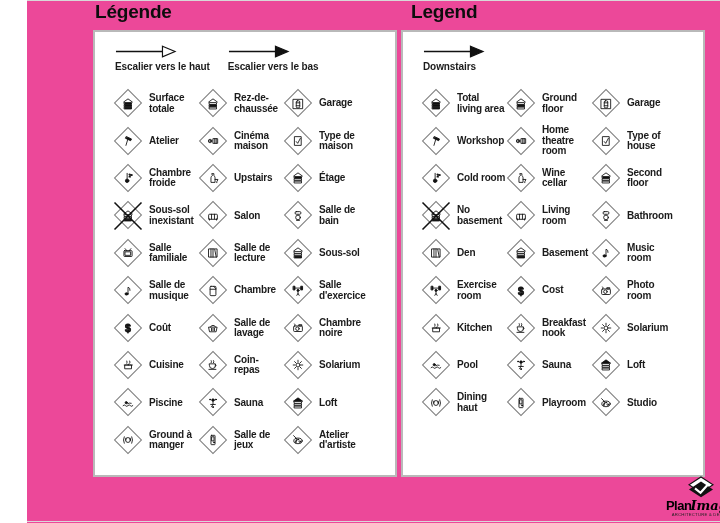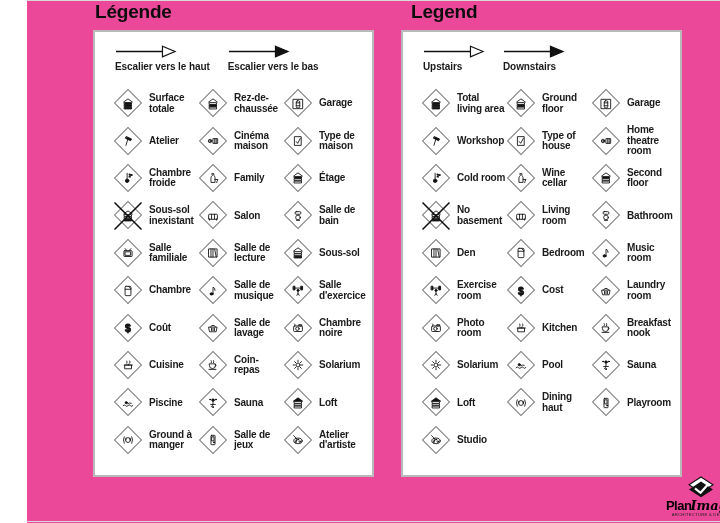--- a/index.html
+++ b/index.html
@@ -7,21 +7,21 @@
         font-family:"Liberation Sans",sans-serif;overflow:hidden;margin-left:27px;}
   .edge{position:absolute;left:0;right:0;height:1px;background:#d8d8d8;}
   .edge.top{top:0;}
   .edge.bottom{bottom:1px;}
 
   .title{position:absolute;top:1px;margin:0;font-size:19px;font-weight:bold;
          color:#0d0d0d;letter-spacing:-0.2px;}
   .title.fr{left:68px;}
   .title.en{left:384px;}
 
-  .panel{position:absolute;top:30px;width:281px;height:447px;background:#fff;
+  .panel{position:absolute;top:30px;width:304px;height:447px;background:#fff;
          border:2px solid #b9b9b9;box-sizing:border-box;}
   .panel.fr{left:66px;}
   .panel.en{left:374px;}
 
   .arrows{position:absolute;top:13px;left:20px;display:flex;gap:18px;}
   .arrow-block{display:flex;flex-direction:column;gap:3px;}
   .arrow-svg{width:62px;height:13px;display:block;}
   .arrow-label{font-size:10px;font-weight:bold;color:#1b1b1b;white-space:nowrap;
                letter-spacing:-0.1px;}
 
@@ -158,21 +158,21 @@
           <span class="label">Chambre froide</span>
         </div>
         <div class="cell">
           <span class="dia">
             <span class="sq"></span>
             <svg class="glyph" viewBox="0 0 24 24">
               <path d="M10.5,4.5 h3 v3.5 q2,1 2,3.5 v8 h-7 v-8 q0,-2.5 2,-3.5 Z" fill="none" stroke-width="1.2"></path>
               <path d="M15.5,14.5 h5 l-2,4 v1.5" fill="none" stroke-width="1.2"></path>
             </svg>
           </span>
-          <span class="label">Family</span>
+          <span class="label">Upstairs</span>
         </div>
         <div class="cell">
           <span class="dia">
             <span class="sq"></span>
             <svg class="glyph" viewBox="0 0 24 24">
               <path d="M4.5,8.6 L12,3.2 L19.5,8.6" fill="none" stroke-width="1.2"></path>
               <rect x="6" y="9.6" width="12" height="3.1" fill="#111111" stroke="none"></rect>
               <rect x="6" y="13.5" width="12" height="3.1" fill="#ffffff" stroke-width="1.1"></rect>
               <rect x="6" y="17.4" width="12" height="3.1" fill="#ffffff" stroke-width="1.1"></rect>
             </svg>
@@ -252,36 +252,36 @@
               <rect x="6" y="13.5" width="12" height="3.1" fill="#ffffff" stroke-width="1.1"></rect>
               <rect x="6" y="17.4" width="12" height="3.1" fill="#111111" stroke="none"></rect>
             </svg>
           </span>
           <span class="label">Sous-sol</span>
         </div>
         <div class="cell">
           <span class="dia">
             <span class="sq"></span>
             <svg class="glyph" viewBox="0 0 24 24">
+              <ellipse cx="9.5" cy="17" rx="2.6" ry="2" fill="#111111" stroke="none"></ellipse>
+              <path d="M12,17 V5.5 q4,1 3.5,5.5" fill="none" stroke-width="1.4"></path>
+            </svg>
+          </span>
+          <span class="label">Salle de musique</span>
+        </div>
+        <div class="cell">
+          <span class="dia">
+            <span class="sq"></span>
+            <svg class="glyph" viewBox="0 0 24 24">
               <rect x="7" y="4" width="10" height="16" rx="1.5" fill="none" stroke-width="1.3"></rect>
               <line x1="7" y1="9" x2="17" y2="9" fill="none" stroke-width="1.1"></line>
               <path d="M13,4 L17,8" fill="none" stroke-width="1.1"></path>
             </svg>
           </span>
           <span class="label">Chambre</span>
-        </div>
-        <div class="cell">
-          <span class="dia">
-            <span class="sq"></span>
-            <svg class="glyph" viewBox="0 0 24 24">
-              <ellipse cx="9.5" cy="17" rx="2.6" ry="2" fill="#111111" stroke="none"></ellipse>
-              <path d="M12,17 V5.5 q4,1 3.5,5.5" fill="none" stroke-width="1.4"></path>
-            </svg>
-          </span>
-          <span class="label">Salle de musique</span>
         </div>
         <div class="cell">
           <span class="dia">
             <span class="sq"></span>
             <svg class="glyph" viewBox="0 0 24 24">
               <line x1="4" y1="7" x2="20" y2="7" fill="none" stroke-width="1.5"></line>
               <rect x="4.2" y="3.8" width="2.6" height="6.4" fill="#111111" stroke="none"></rect>
               <rect x="17.2" y="3.8" width="2.6" height="6.4" fill="#111111" stroke="none"></rect>
               <circle cx="12" cy="11" r="1.8" fill="#111111" stroke="none"></circle>
               <line x1="12" y1="13" x2="12" y2="16.2" fill="none" stroke-width="1.4"></line>
@@ -443,27 +443,20 @@
           </span>
           <span class="label">Atelier d'artiste</span>
         </div>
       </div>
     </section>
   <section class="panel en" id="panel-en">
       <div class="arrows">
         <div class="arrow-block">
           <svg class="arrow-svg" viewBox="0 0 64 13">
             <line x1="1" y1="6.5" x2="49" y2="6.5" stroke="#111" stroke-width="1.5"></line>
-            <polygon points="49,1 62,6.5 49,12" fill="#ffffff" stroke="#111" stroke-width="1.2"></polygon>
-          </svg>
-          <div class="arrow-label">Upstairs</div>
-        </div>
-        <div class="arrow-block">
-          <svg class="arrow-svg" viewBox="0 0 64 13">
-            <line x1="1" y1="6.5" x2="49" y2="6.5" stroke="#111" stroke-width="1.5"></line>
             <polygon points="49,1 62,6.5 49,12" fill="#111111" stroke="#111" stroke-width="1.2"></polygon>
           </svg>
           <div class="arrow-label">Downstairs</div>
         </div>
       </div>
       <div class="grid">
         <div class="cell">
           <span class="dia">
             <span class="sq"></span>
             <svg class="glyph" viewBox="0 0 24 24">
@@ -501,48 +494,48 @@
         </div>
         <div class="cell">
           <span class="dia">
             <span class="sq"></span>
             <svg class="glyph" viewBox="0 0 24 24">
               <path d="M9.5,4.5 L18,8.5 L16.5,11.5 L8,7.5 Z" fill="#111111" stroke="none"></path>
               <line x1="11.5" y1="9.5" x2="8.5" y2="19.5" fill="none" stroke-width="1.7"></line>
             </svg>
           </span>
           <span class="label">Workshop</span>
-        </div>
-        <div class="cell">
-          <span class="dia">
-            <span class="sq"></span>
-            <svg class="glyph" viewBox="0 0 24 24">
-              <rect x="6.5" y="4.5" width="11" height="15" fill="none" stroke-width="1.3"></rect>
-              <path d="M9,13 L11.5,16 L16,7.5" fill="none" stroke-width="1.9"></path>
-            </svg>
-          </span>
-          <span class="label">Type of house</span>
         </div>
         <div class="cell">
           <span class="dia">
             <span class="sq"></span>
             <svg class="glyph" viewBox="0 0 24 24">
               <circle cx="7" cy="12" r="3" fill="none" stroke-width="1.3"></circle>
               <circle cx="7" cy="12" r="0.8" fill="#111111" stroke="none"></circle>
               <rect x="12.5" y="8" width="7.5" height="8" fill="none" stroke-width="1.3"></rect>
               <line x1="15" y1="8" x2="15" y2="16" fill="none" stroke-width="1.1"></line>
               <line x1="17.5" y1="8" x2="17.5" y2="16" fill="none" stroke-width="1.1"></line>
             </svg>
           </span>
           <span class="label">Home theatre room</span>
         </div>
         <div class="cell">
           <span class="dia">
             <span class="sq"></span>
             <svg class="glyph" viewBox="0 0 24 24">
+              <rect x="6.5" y="4.5" width="11" height="15" fill="none" stroke-width="1.3"></rect>
+              <path d="M9,13 L11.5,16 L16,7.5" fill="none" stroke-width="1.9"></path>
+            </svg>
+          </span>
+          <span class="label">Type of house</span>
+        </div>
+        <div class="cell">
+          <span class="dia">
+            <span class="sq"></span>
+            <svg class="glyph" viewBox="0 0 24 24">
               <line x1="10.5" y1="4" x2="10.5" y2="13.5" fill="none" stroke-width="2"></line>
               <circle cx="10.5" cy="16.8" r="3" fill="#111111" stroke="none"></circle>
               <text x="13.5" y="11" font-size="6.5" font-family="Liberation Sans,sans-serif" fill="#111" stroke="none">2°</text>
             </svg>
           </span>
           <span class="label">Cold room</span>
         </div>
         <div class="cell">
           <span class="dia">
             <span class="sq"></span>
@@ -614,26 +607,27 @@
               <line x1="12" y1="5" x2="12" y2="19" fill="none" stroke-width="1.1"></line>
               <line x1="15" y1="6" x2="17.5" y2="19" fill="none" stroke-width="1.1"></line>
             </svg>
           </span>
           <span class="label">Den</span>
         </div>
         <div class="cell">
           <span class="dia">
             <span class="sq"></span>
             <svg class="glyph" viewBox="0 0 24 24">
-              <rect x="7" y="4" width="10" height="16" rx="1.5" fill="none" stroke-width="1.3"></rect>
-              <line x1="7" y1="9" x2="17" y2="9" fill="none" stroke-width="1.1"></line>
-              <path d="M13,4 L17,8" fill="none" stroke-width="1.1"></path>
-            </svg>
-          </span>
-          <span class="label">Bedroom</span>
+              <path d="M4.5,8.6 L12,3.2 L19.5,8.6" fill="none" stroke-width="1.2"></path>
+              <rect x="6" y="9.6" width="12" height="3.1" fill="#ffffff" stroke-width="1.1"></rect>
+              <rect x="6" y="13.5" width="12" height="3.1" fill="#ffffff" stroke-width="1.1"></rect>
+              <rect x="6" y="17.4" width="12" height="3.1" fill="#111111" stroke="none"></rect>
+            </svg>
+          </span>
+          <span class="label">Basement</span>
         </div>
         <div class="cell">
           <span class="dia">
             <span class="sq"></span>
             <svg class="glyph" viewBox="0 0 24 24">
               <ellipse cx="9.5" cy="17" rx="2.6" ry="2" fill="#111111" stroke="none"></ellipse>
               <path d="M12,17 V5.5 q4,1 3.5,5.5" fill="none" stroke-width="1.4"></path>
             </svg>
           </span>
           <span class="label">Music room</span>
@@ -653,33 +647,20 @@
           <span class="label">Exercise room</span>
         </div>
         <div class="cell">
           <span class="dia">
             <span class="sq"></span>
             <svg class="glyph" viewBox="0 0 24 24">
               <text x="12" y="18.5" text-anchor="middle" font-size="18" font-weight="bold" font-family="Liberation Sans,sans-serif" fill="#111" stroke="none">$</text>
             </svg>
           </span>
           <span class="label">Cost</span>
-        </div>
-        <div class="cell">
-          <span class="dia">
-            <span class="sq"></span>
-            <svg class="glyph" viewBox="0 0 24 24">
-              <path d="M5,10.5 H19 L17.3,18.5 H6.7 Z" fill="none" stroke-width="1.3"></path>
-              <path d="M7.5,10.5 q1,-3 4.5,-3 q3.5,0 4.5,3" fill="none" stroke-width="1.1"></path>
-              <line x1="9.5" y1="12.5" x2="9.5" y2="16.5" fill="none" stroke-width="1.1"></line>
-              <line x1="12" y1="12.5" x2="12" y2="16.5" fill="none" stroke-width="1.1"></line>
-              <line x1="14.5" y1="12.5" x2="14.5" y2="16.5" fill="none" stroke-width="1.1"></line>
-            </svg>
-          </span>
-          <span class="label">Laundry room</span>
         </div>
         <div class="cell">
           <span class="dia">
             <span class="sq"></span>
             <svg class="glyph" viewBox="0 0 24 24">
               <rect x="4.5" y="8.5" width="15" height="9.5" rx="1.5" fill="none" stroke-width="1.3"></rect>
               <circle cx="11" cy="13.2" r="3" fill="none" stroke-width="1.3"></circle>
               <rect x="14" y="6.3" width="4.5" height="2.2" fill="none" stroke-width="1.1"></rect>
               <line x1="6" y1="5" x2="7.5" y2="7" fill="none" stroke-width="1.2"></line>
             </svg>

